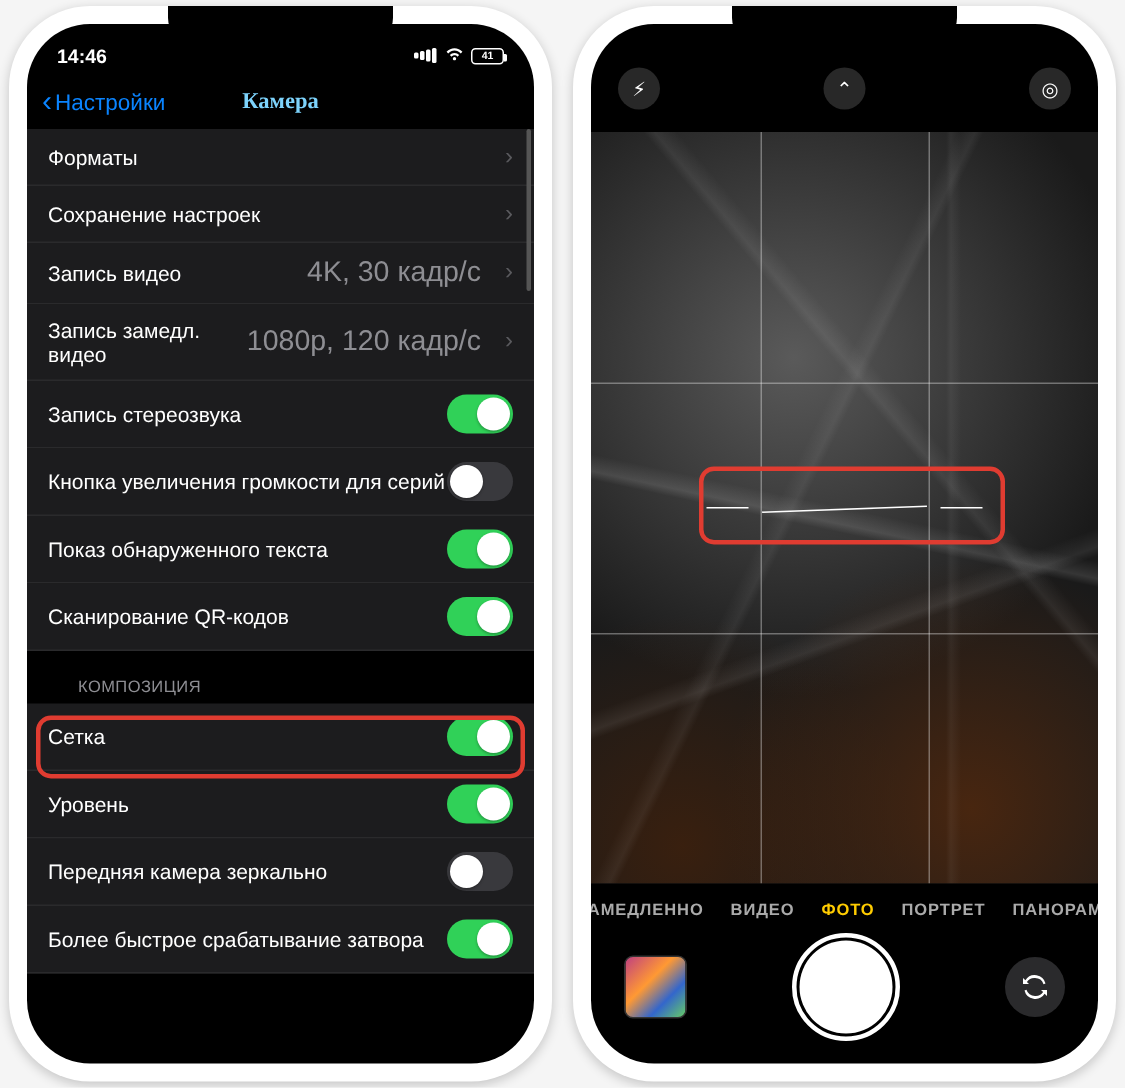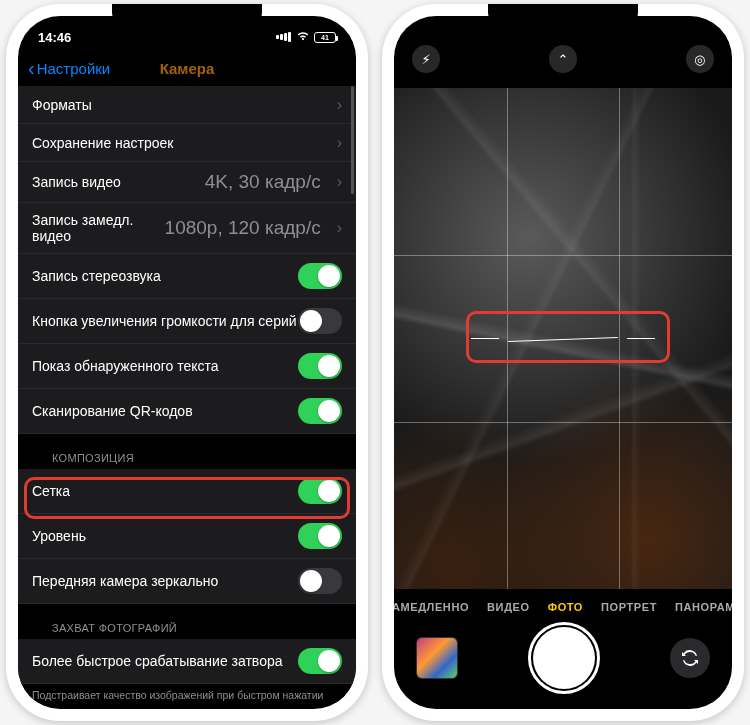--- a/index.html
+++ b/index.html
@@ -64,21 +64,21 @@
   .battery-box::after { content:""; position:absolute; right:-3px; top:3px; width:2px; height:5px; background:#fff; border-radius:0 1px 1px 0;}
   
   .nav-bar {
     display: flex;
     align-items: center;
     padding: 6px 10px 8px;
     position: relative;
   }
   .back-link { color: #0a84ff; font-size: 15px; display:flex; align-items:center; gap:2px;}
   .back-chevron { font-size: 20px; line-height:1; }
-  .nav-title { position:absolute; left:50%; transform:translateX(-50%); color:#a16207; font-size:15px; font-weight:600;}
+  .nav-title { position:absolute; left:50%; transform:translateX(-50%); color:#7dd3fc; font-size:15px; font-weight:600;font-family:Liberation Serif, serif;}
   .settings-body { height: calc(100% - 78px); overflow:hidden; position:relative;}
   .scroll-indicator { position:absolute; right:2px; top:0; width:3px; height:108px; background:#555; border-radius:2px; z-index:5;}
   .row {
     display:flex; align-items:center; justify-content:space-between;
     padding: 9px 14px; color:#fff; font-size:14px;
     border-bottom: 0.5px solid #2a2a2c;
     background:#1c1c1e;
     min-height: 38px;
   }
   .row.top-cut { border-top: none; }
@@ -240,26 +240,24 @@
       </div>
       <div class="row" style="position:relative;">
         <span class="row-label">Уровень</span>
         <div class="toggle on"></div>
       </div>
       <div class="row">
         <span class="row-label">Передняя камера зеркально</span>
         <div class="toggle off"></div>
       </div>
 
-      <div class="section-header">ЗАХВАТ ФОТОГРАФИЙ</div>
       <div class="row">
         <span class="row-label">Более быстрое срабатывание затвора</span>
         <div class="toggle on"></div>
       </div>
-      <div class="section-footer">Подстраивает качество изображений при быстром нажатии затвора</div>
 
       <div class="highlight-box" style="left:6px; right:6px; top:391px; height:42px;"></div>
     </div>
   </div>
 </div>
 
 <div class="phone">
   <div class="notch white-phone"></div>
   <div class="screen camera-screen">
 

